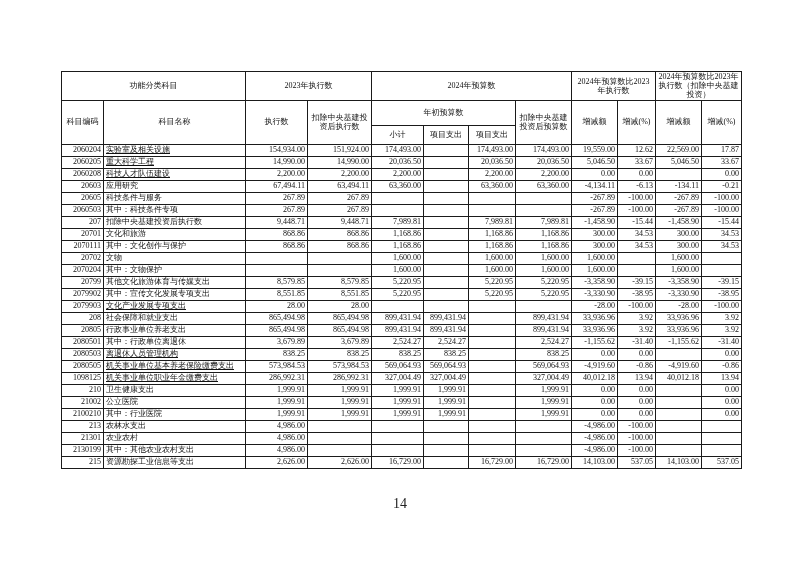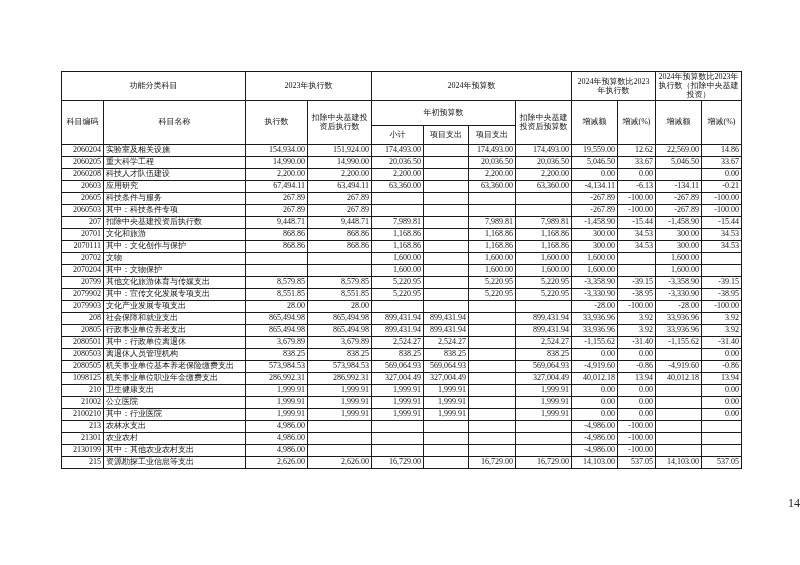--- a/index.html
+++ b/index.html
@@ -22,24 +22,24 @@
   tr.h1 th{height:23px;}
   tr.h2 th{height:24px;}
   tr.h3 th{height:18px;text-align:center;}
   tbody td{height:11px;white-space:nowrap;}
   td.code{text-align:right;}
   td.name{text-align:left;}
   td.num{text-align:right;}
   .ind0{padding-left:2px;}
   .ind1{padding-left:10px;}
   .ind2{padding-left:17px;margin-top:12px;}
-  .ind3{padding-left:30px;}
+  .ind3{padding-left:30px;text-decoration:underline;}
   .page-number{
-    position:absolute;left:0;right:0;top:496px;text-align:right;
-    font-size:12px;color:#222;
+    position:absolute;left:0;right:0;top:496px;text-align:center;
+    font-size:14px;color:#222;
   }
 </style>
 </head>
 <body>
 
 <div class="sheet">
 
   <table class="budget">
     <colgroup>
       <col style="width:42px">
@@ -87,21 +87,21 @@
           <td class="name ind3">实验室及相关设施</td>
           <td class="num">154,934.00</td>
           <td class="num">151,924.00</td>
           <td class="num">174,493.00</td>
           <td class="num"></td>
           <td class="num">174,493.00</td>
           <td class="num">174,493.00</td>
           <td class="num">19,559.00</td>
           <td class="num">12.62</td>
           <td class="num">22,569.00</td>
-          <td class="num">14.86</td>
+          <td class="num">17.87</td>
         </tr>
         <tr>
           <td class="code">2060205</td>
           <td class="name ind3">重大科学工程</td>
           <td class="num">14,990.00</td>
           <td class="num">14,990.00</td>
           <td class="num">20,036.50</td>
           <td class="num"></td>
           <td class="num">20,036.50</td>
           <td class="num">20,036.50</td>

